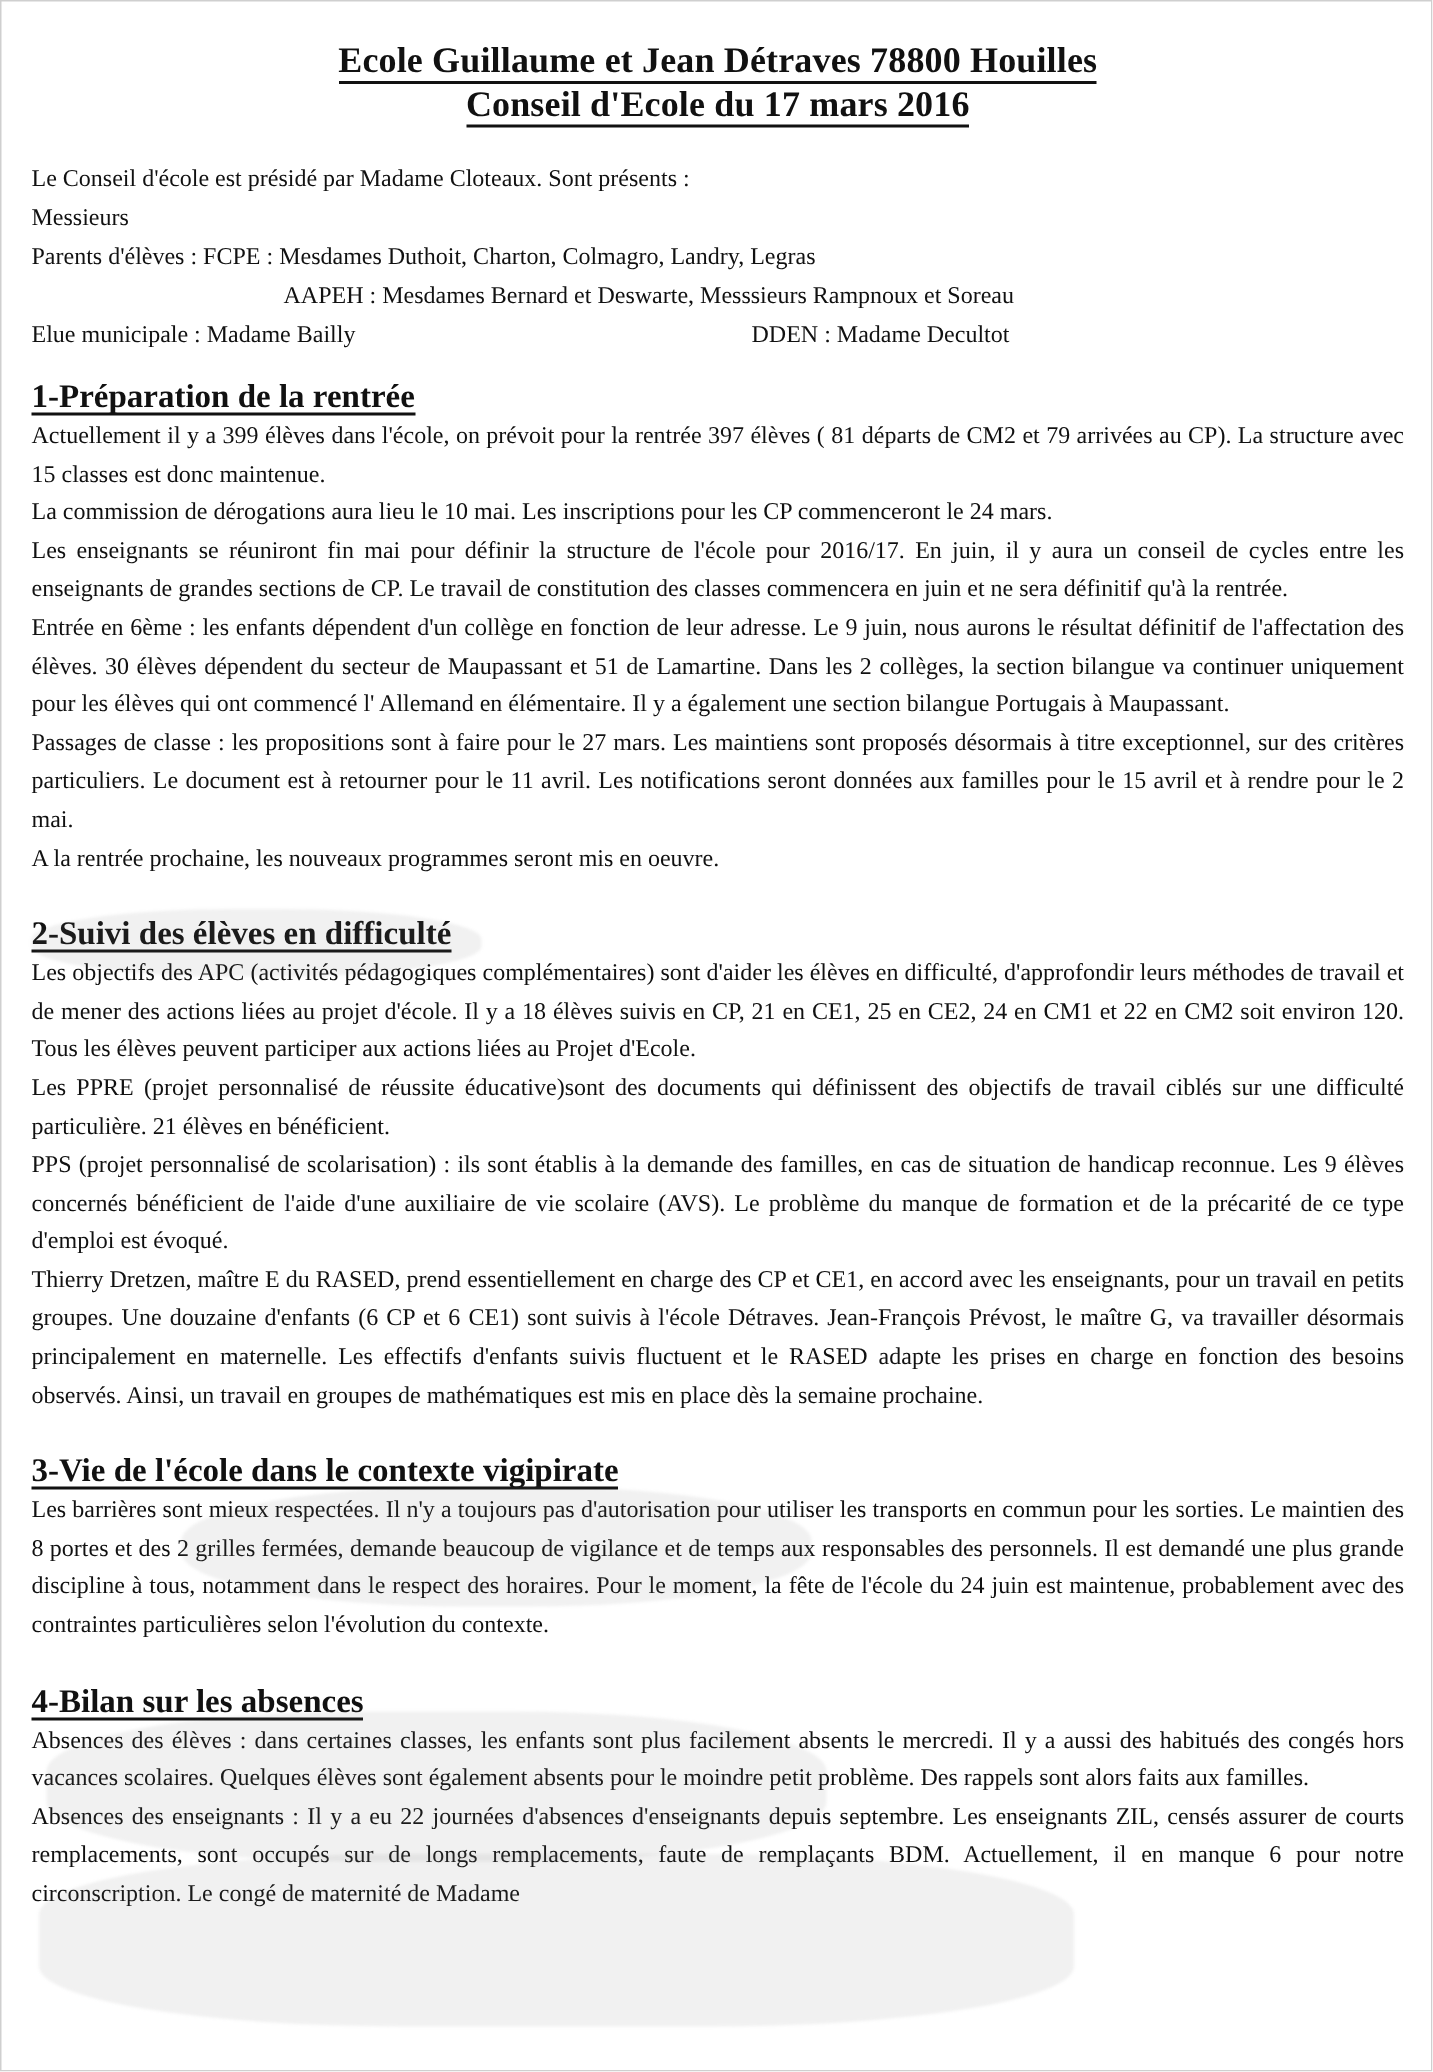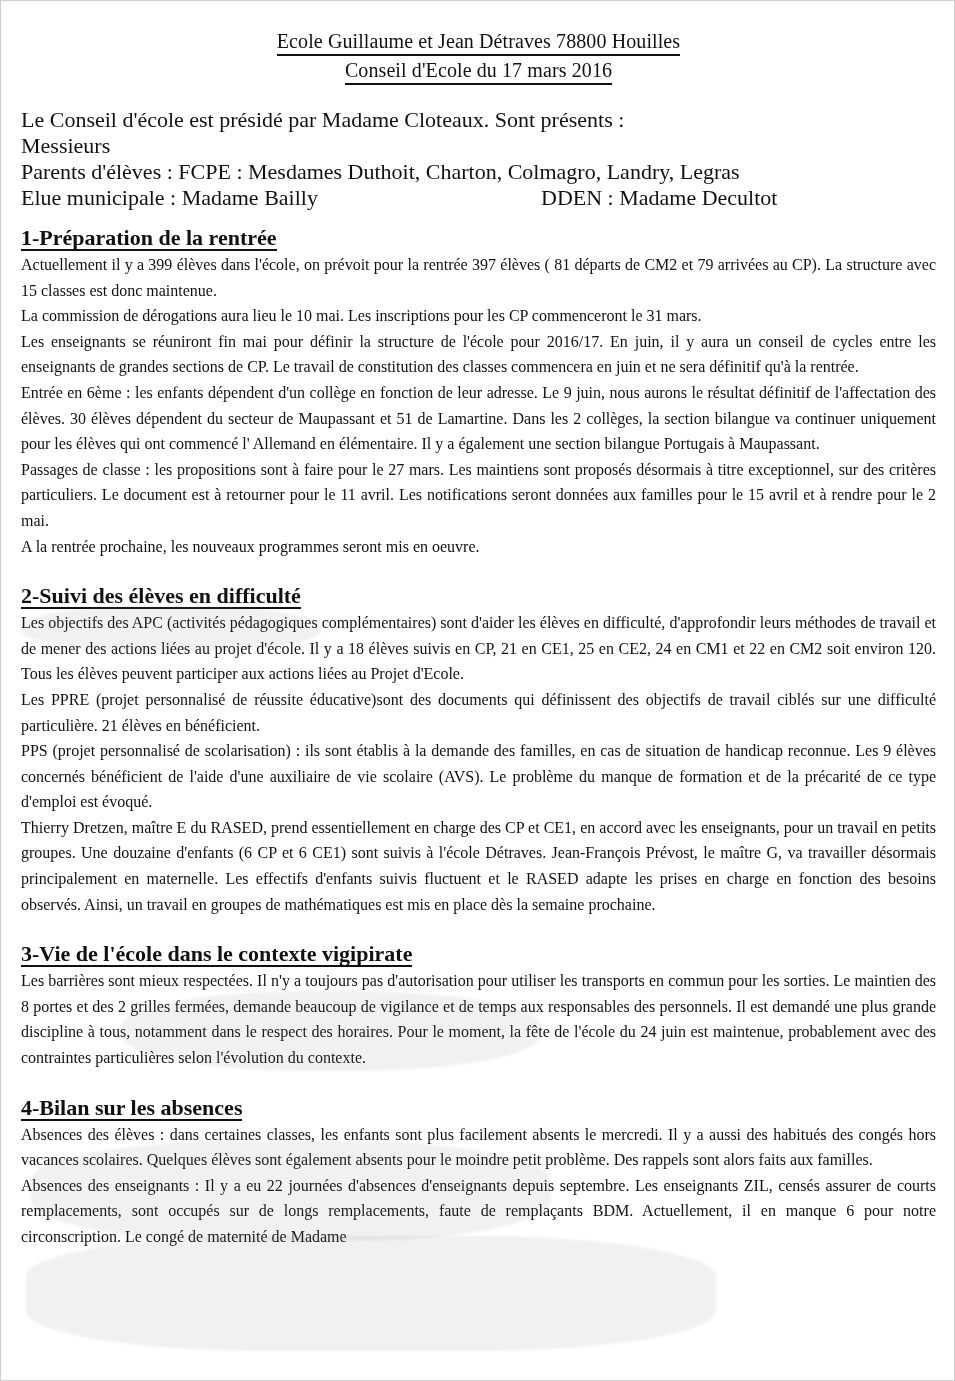--- a/index.html
+++ b/index.html
@@ -25,47 +25,46 @@
     left: 20px;
     top: 28px;
     width: 915px;
     height: 1320px;
     box-sizing: border-box;
   }
 
   
   .doc-title {
     text-align: center;
-    font-weight: normal;
-    font-size: 20px;
+    font-weight: bold;
+    font-size: 24px;
     line-height: 25px;
     letter-spacing: 0.1px;
     margin: 0;
   }
   .doc-title .tline {
     display: inline-block;
     border-bottom: 2px solid #111;
     padding-bottom: 0px;
   }
   .title-2 { margin-top: 2px; }
 
   
   .attendees {
     margin-top: 22px;
-    font-size: 22px;
+    font-size: 16px;
     line-height: 26px;
   }
   .att-line { white-space: pre; }
   .att-center { }
   .indent-1 { padding-left: 150px; }
   .indent-2 { padding-left: 168px; }
   .split-row {
     display: flex;
     justify-content: flex-start;
-    gap: 40px;
   }
   .split-row .left { width: 480px; }
   .split-row .right { }
 
   
   .section { margin-top: 14px; }
   .section-title {
     font-weight: bold;
     font-size: 22px;
     line-height: 22px;
@@ -108,30 +107,31 @@
 
     <div class="doc-title">
       <div><span class="tline">Ecole Guillaume et Jean Détraves 78800 Houilles</span></div>
       <div class="title-2"><span class="tline">Conseil d'Ecole du 17 mars 2016</span></div>
     </div>
 
     <div class="attendees">
       <div class="att-line">Le Conseil d'école est présidé par Madame Cloteaux. Sont présents :</div>
       <div class="att-line att-center">Messieurs</div>
       <div class="att-line">Parents d'élèves : FCPE : Mesdames Duthoit, Charton, Colmagro, Landry, Legras</div>
+      <div class="att-line indent-2">AAPEH : Mesdames Bernard et Deswarte, Messsieurs Rampnoux et Soreau</div>
       <div class="att-line split-row">
         <span class="left">Elue municipale : Madame Bailly</span>
         <span class="right">DDEN : Madame Decultot</span>
       </div>
     </div>
 
     <div class="section s1">
       <div class="section-title">1-Préparation de la rentrée</div>
       <p class="para">Actuellement il y a 399 élèves dans l'école, on prévoit pour la rentrée 397 élèves ( 81 départs de CM2 et 79 arrivées au CP). La structure avec 15 classes est donc maintenue.</p>
-      <p class="para nojust">La commission de dérogations aura lieu le 10 mai. Les inscriptions pour les CP commenceront le 31 mars.</p>
+      <p class="para nojust">La commission de dérogations aura lieu le 10 mai. Les inscriptions pour les CP commenceront le 24 mars.</p>
       <p class="para">Les enseignants se réuniront fin mai pour définir la structure de l'école pour 2016/17. En juin, il y aura un conseil de cycles entre les enseignants de grandes sections de CP. Le travail de constitution des classes commencera en juin et ne sera définitif qu'à la rentrée.</p>
       <p class="para">Entrée en 6ème : les enfants dépendent d'un collège en fonction de leur adresse. Le 9 juin, nous aurons le résultat définitif de l'affectation des élèves. 30 élèves dépendent du secteur de Maupassant et 51 de Lamartine. Dans les 2 collèges, la section bilangue va continuer uniquement pour les élèves qui ont  commencé l' Allemand en élémentaire. Il y a également une section bilangue Portugais à Maupassant.</p>
       <p class="para">Passages de classe : les propositions sont à faire pour le 27 mars. Les maintiens sont proposés désormais à titre exceptionnel, sur des critères particuliers. Le document est à retourner pour le 11 avril. Les notifications seront données aux familles pour le 15 avril et à rendre pour le 2 mai.</p>
       <p class="para nojust">A la rentrée prochaine, les nouveaux programmes seront mis en oeuvre.</p>
     </div>
 
     <div class="section s2">
       <div class="section-title">2-Suivi des élèves en difficulté</div>
       <p class="para">Les objectifs  des APC (activités pédagogiques complémentaires) sont d'aider les élèves en difficulté, d'approfondir leurs méthodes de travail et de mener des actions liées au projet d'école. Il y a 18 élèves suivis en CP, 21 en CE1, 25 en CE2, 24 en CM1 et 22 en CM2 soit environ 120. Tous les élèves peuvent participer aux actions liées au Projet d'Ecole.</p>
       <p class="para">Les PPRE  (projet personnalisé de réussite éducative)sont des documents qui définissent des objectifs de travail ciblés sur une difficulté particulière. 21 élèves en bénéficient.</p>

